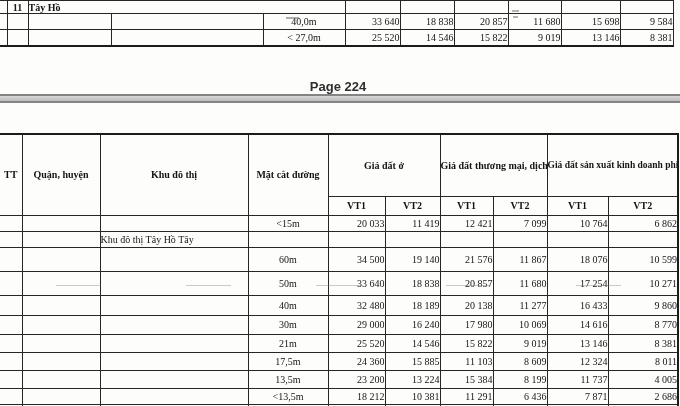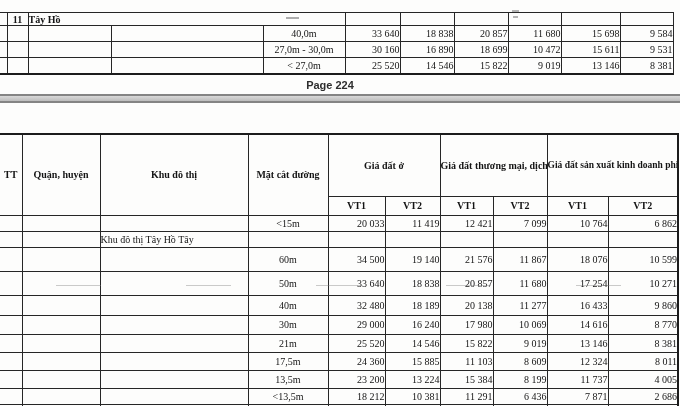--- a/index.html
+++ b/index.html
@@ -9,35 +9,35 @@
     color:#141414;
   }
   table.t {
     position:absolute; border-collapse:collapse; table-layout:fixed;
   }
   .t td {
     border:1px solid #262626; font-size:10px; color:#141414;
     white-space:nowrap; overflow:hidden; padding:0; vertical-align:middle;
   }
   .t tr td:first-child { border-left:none; }
-  .t1 { left:0; top:12px; width:673px; border-bottom:2px solid #1c1c1c; }
+  .t1 { left:0; top:0; width:673px; border-bottom:2px solid #1c1c1c; }
   .t2 { left:0; top:133px; width:678px; border:2px solid #1c1c1c; border-left:none; }
   .num { text-align:right; padding-right:4px; }
   .ctr { text-align:center; }
   .lft { text-align:left; padding-left:5px;margin-top:43px; }
   .b   { font-weight:bold; }
   .hdr {
     text-align:center; font-weight:bold; white-space:normal;
     padding:1px 3px; line-height:1.3; font-size:10px;
   }
   .hdr.small { font-size:9.5px; line-height:1.35; }
   .pagefoot {
     position:absolute; left:0; top:79px; width:660px; height:12px;
     text-align:center; font-family:"Liberation Sans","DejaVu Sans",sans-serif;
-    font-weight:bold; font-size:11px; color:#2e2e2e;
+    font-weight:bold; font-size:13px; color:#2e2e2e;padding-left:8px;
   }
   .pagebreak {
     position:absolute; left:0; top:94px; width:680px; height:9px;
     background:linear-gradient(#d8d8d8,#bdbdbd);
     border-top:2px solid #848484; border-bottom:2px solid #848484;
     box-sizing:border-box;
   }
   
   .art { position:absolute; background:#6b6b6b; }
   .art1  { left:286px; top:17px;  width:13px; height:2px; opacity:.55; }
@@ -84,33 +84,20 @@
           <td></td>
           <td></td>
           <td></td>
       <td class="ctr">40,0m</td>
       <td class="num">33 640</td>
       <td class="num">18 838</td>
       <td class="num">20 857</td>
       <td class="num">11 680</td>
       <td class="num">15 698</td>
       <td class="num">9 584</td>
-    </tr>
-    <tr style="height:16px">
-      <td></td>
-          <td></td>
-          <td></td>
-          <td></td>
-      <td class="ctr">27,0m - 30,0m</td>
-      <td class="num">30 160</td>
-      <td class="num">16 890</td>
-      <td class="num">18 699</td>
-      <td class="num">10 472</td>
-      <td class="num">15 611</td>
-      <td class="num">9 531</td>
     </tr>
     <tr style="height:16px">
       <td></td>
           <td></td>
           <td></td>
           <td></td>
       <td class="ctr">&lt; 27,0m</td>
       <td class="num">25 520</td>
       <td class="num">14 546</td>
       <td class="num">15 822</td>

